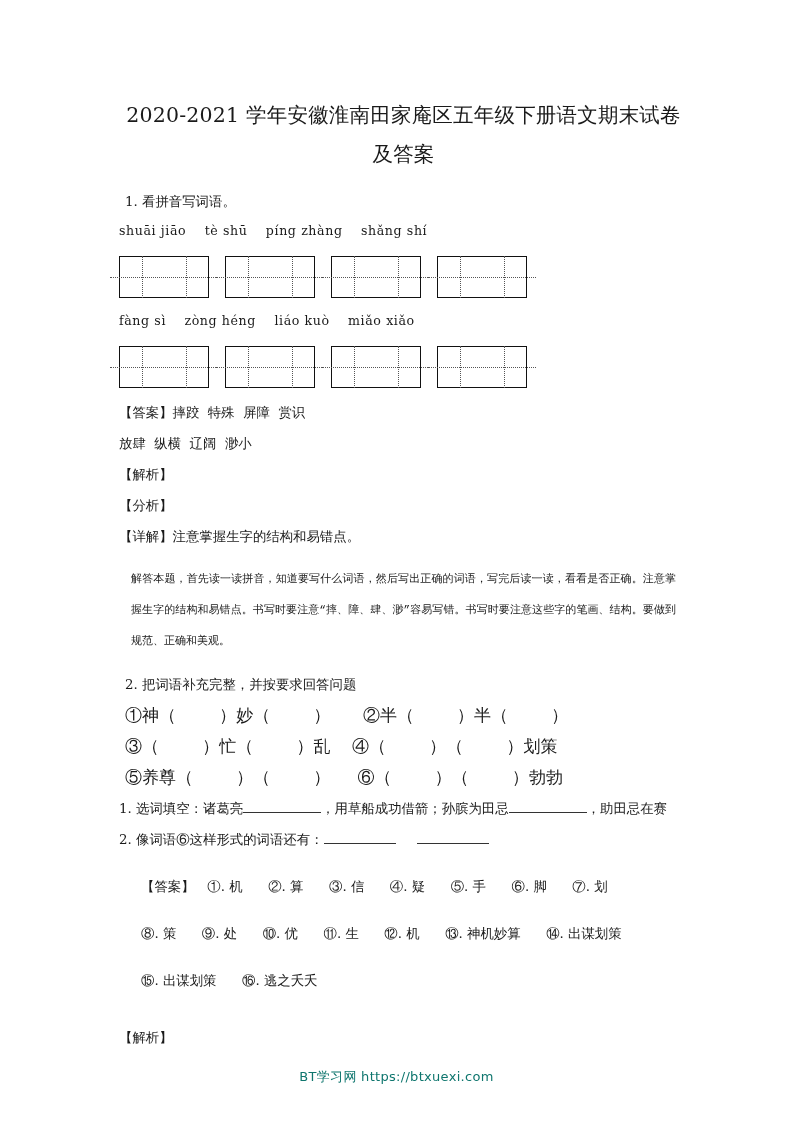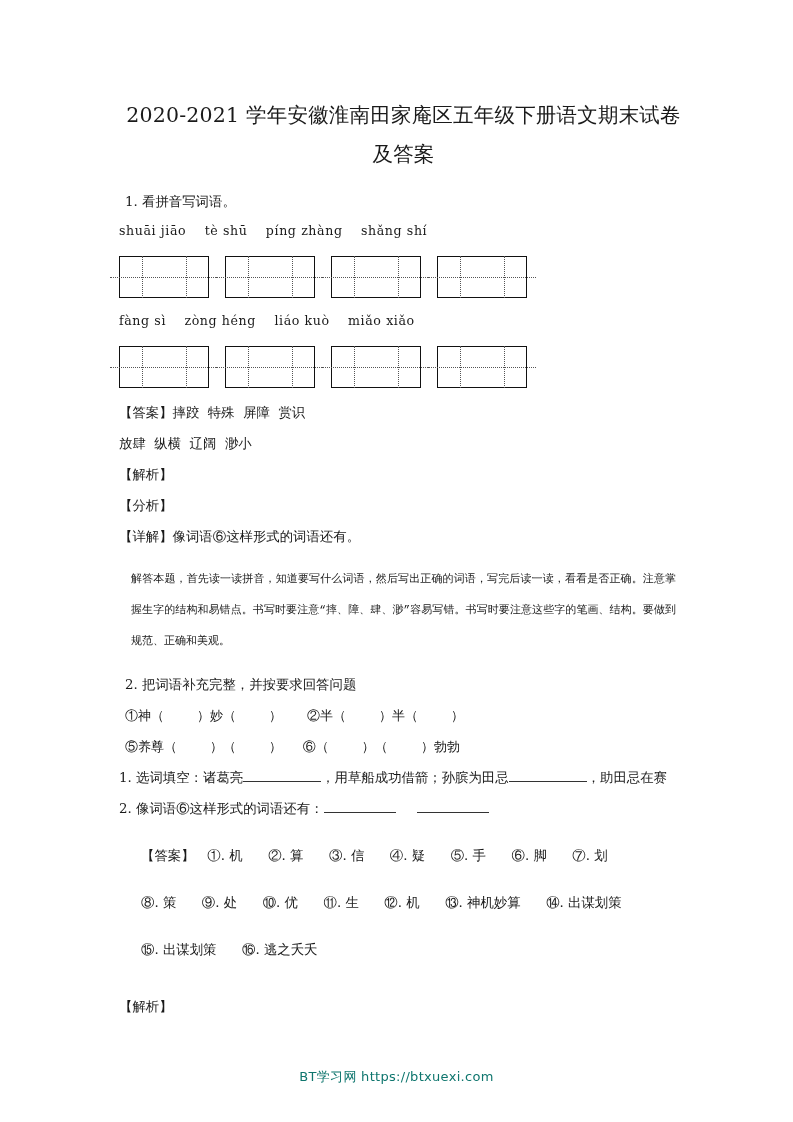--- a/index.html
+++ b/index.html
@@ -97,21 +97,21 @@
     position: absolute;
     left: -10px;
     right: -10px;
     top: 50%;
     height: 0;
     border-top: 1.3px dotted #555;
   }
 
   
   .fill-line {
-    font-size: 13px;
+    font-size: 17px;
     line-height: 31px;
     margin: 0;
     white-space: pre;
     padding-left: 6px;
   }
   .blank-u {
     display: inline-block;
     border-bottom: 1px solid #333;
     vertical-align: baseline;
   }
@@ -201,27 +201,28 @@
         <span class="v2"></span>
         <span class="h"></span>
       </div>
   </div>
 
   <p class="line"><span>【答案】</span><span>摔跤  特殊  屏障  赏识</span></p>
   <p class="line">放肆  纵横  辽阔  渺小</p>
 
   <p class="line">【解析】</p>
   <p class="line">【分析】</p>
-  <p class="line"><span>【详解】</span><span>像词语⑥这样形式的词语还有。</span></p>
+  <p class="line"><span>【详解】</span><span>注意掌握生字的结构和易错点。</span></p>
 
   <p class="para">解答本题，首先读一读拼音，知道要写什么词语，然后写出正确的词语，写完后读一读，看看是否正确。注意掌握生字的结构和易错点。书写时要注意“摔、障、肆、渺”容易写错。书写时要注意这些字的笔画、结构。要做到规范、正确和美观。</p>
 
   <p class="q-head">2. 把词语补充完整，并按要求回答问题</p>
 
   <p class="fill-line">①神（        ）妙（        ）      ②半（        ）半（        ）</p>
+  <p class="fill-line">③（        ）忙（        ）乱    ④（        ）（        ）划策</p>
   <p class="fill-line">⑤养尊（        ）（        ）     ⑥（        ）（        ）勃勃</p>
 
   <p class="line"><span>1. 选词填空：诸葛亮</span><span class="blank-u blank-w"></span><span>，用草船成功借箭；孙膑为田忌</span><span class="blank-u blank-w"></span><span>，助田忌在赛</span></p>
 
   <p class="line"><span>2. 像词语⑥这样形式的词语还有：</span><span class="blank-u blank-w2"></span>&nbsp;&nbsp;&nbsp;&nbsp;&nbsp;<span class="blank-u blank-w2"></span></p>
 
   <p class="ans-line"><span>【答案】</span>   <span>①. 机      ②. 算      ③. 信      ④. 疑      ⑤. 手      ⑥. 脚      ⑦. 划</span></p>
   <p class="ans-line">⑧. 策      ⑨. 处      ⑩. 优      ⑪. 生      ⑫. 机      ⑬. 神机妙算      ⑭. 出谋划策</p>
   <p class="ans-line">⑮. 出谋划策      ⑯. 逃之夭夭</p>
 

